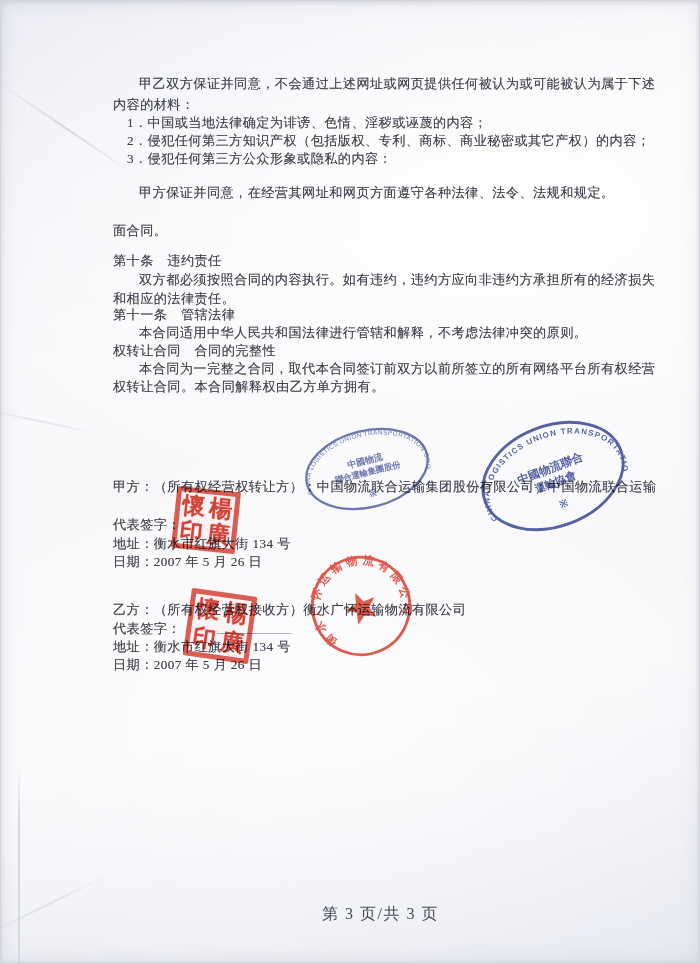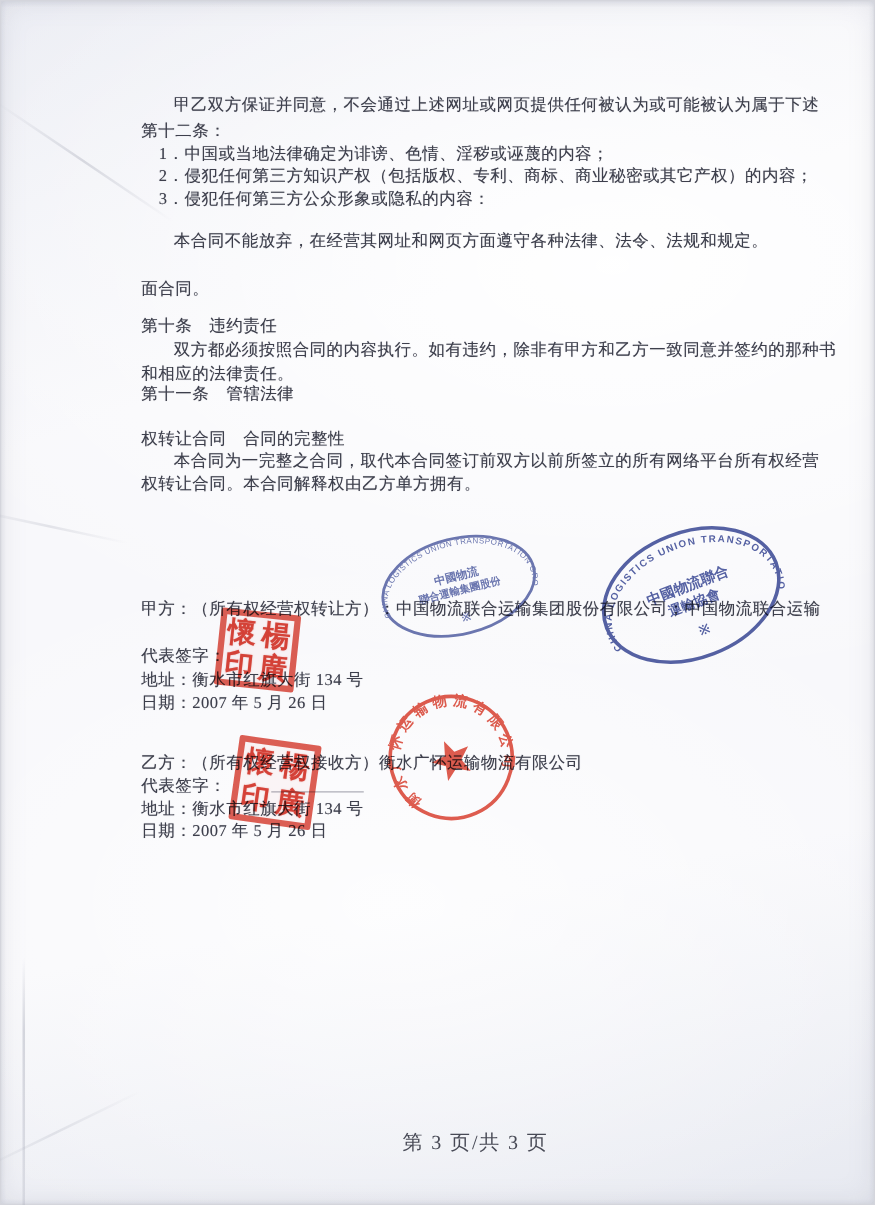--- a/index.html
+++ b/index.html
@@ -57,30 +57,31 @@
 <body>
 
 <div class="scan">
 
   <div class="crease a"></div>
   <div class="crease b"></div>
   <div class="crease c"></div>
   <div class="crease d"></div>
 
   <div class="line ind2" style="top:75px">甲乙双方保证并同意，不会通过上述网址或网页提供任何被认为或可能被认为属于下述</div>
-  <div class="line" style="top:96px">第十二条：</div>
+  <div class="line" style="top:96px">内容的材料：</div>
   <div class="line ind1" style="top:114px">1．中国或当地法律确定为诽谤、色情、淫秽或诬蔑的内容；</div>
   <div class="line ind1" style="top:132px">2．侵犯任何第三方知识产权（包括版权、专利、商标、商业秘密或其它产权）的内容；</div>
   <div class="line ind1" style="top:150px">3．侵犯任何第三方公众形象或隐私的内容：</div>
-  <div class="line ind2" style="top:184px">本合同不能放弃，在经营其网址和网页方面遵守各种法律、法令、法规和规定。</div>
+  <div class="line ind2" style="top:184px">甲方保证并同意，在经营其网址和网页方面遵守各种法律、法令、法规和规定。</div>
   <div class="line" style="top:222px">面合同。</div>
   <div class="line" style="top:252px">第十条　违约责任</div>
-  <div class="line ind2" style="top:271px">双方都必须按照合同的内容执行。如有违约，除非有甲方和乙方一致同意并签约的那种书</div>
+  <div class="line ind2" style="top:271px">双方都必须按照合同的内容执行。如有违约，违约方应向非违约方承担所有的经济损失</div>
   <div class="line" style="top:290px">和相应的法律责任。</div>
   <div class="line" style="top:306px">第十一条　管辖法律</div>
+  <div class="line ind2" style="top:324px">本合同适用中华人民共和国法律进行管辖和解释，不考虑法律冲突的原则。</div>
   <div class="line" style="top:342px">权转让合同　合同的完整性</div>
   <div class="line ind2" style="top:360px">本合同为一完整之合同，取代本合同签订前双方以前所签立的所有网络平台所有权经营</div>
   <div class="line" style="top:478px">甲方：（所有权经营权转让方）：中国物流联合运输集团股份有限公司；中国物流联合运输</div>
 
   <div class="line" style="top:378px">权转让合同。本合同解释权由乙方单方拥有。</div>
   <div class="line" style="top:516px">代表签字：</div>
   <div class="line" style="top:535px">地址：衡水市红旗大街 134 号</div>
   <div class="line" style="top:553px">日期：2007 年 5 月 26 日</div>
 
   <div class="line" style="top:601px">乙方：（所有权经营权接收方）衡水广怀运输物流有限公司</div>

